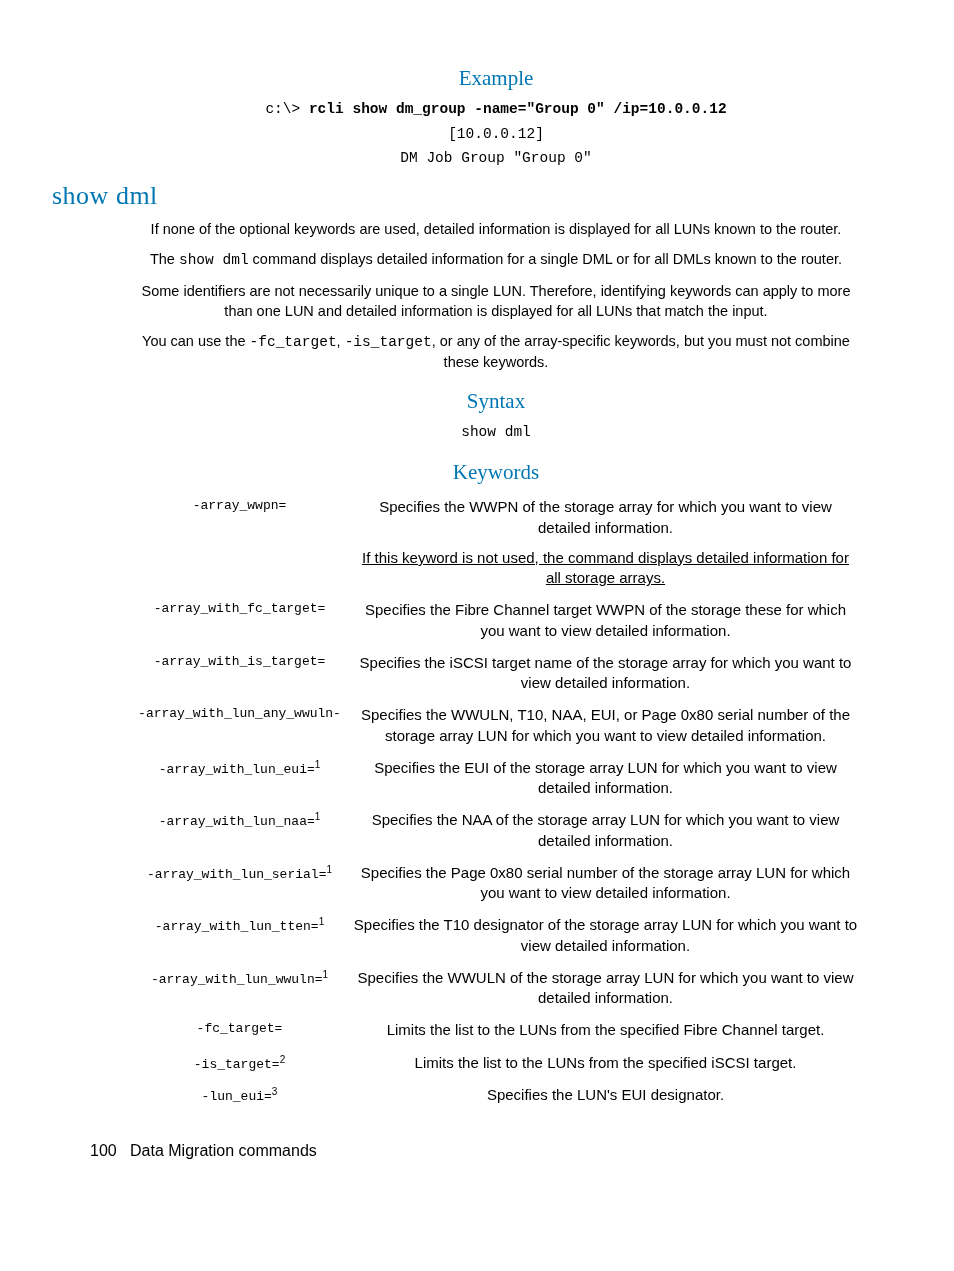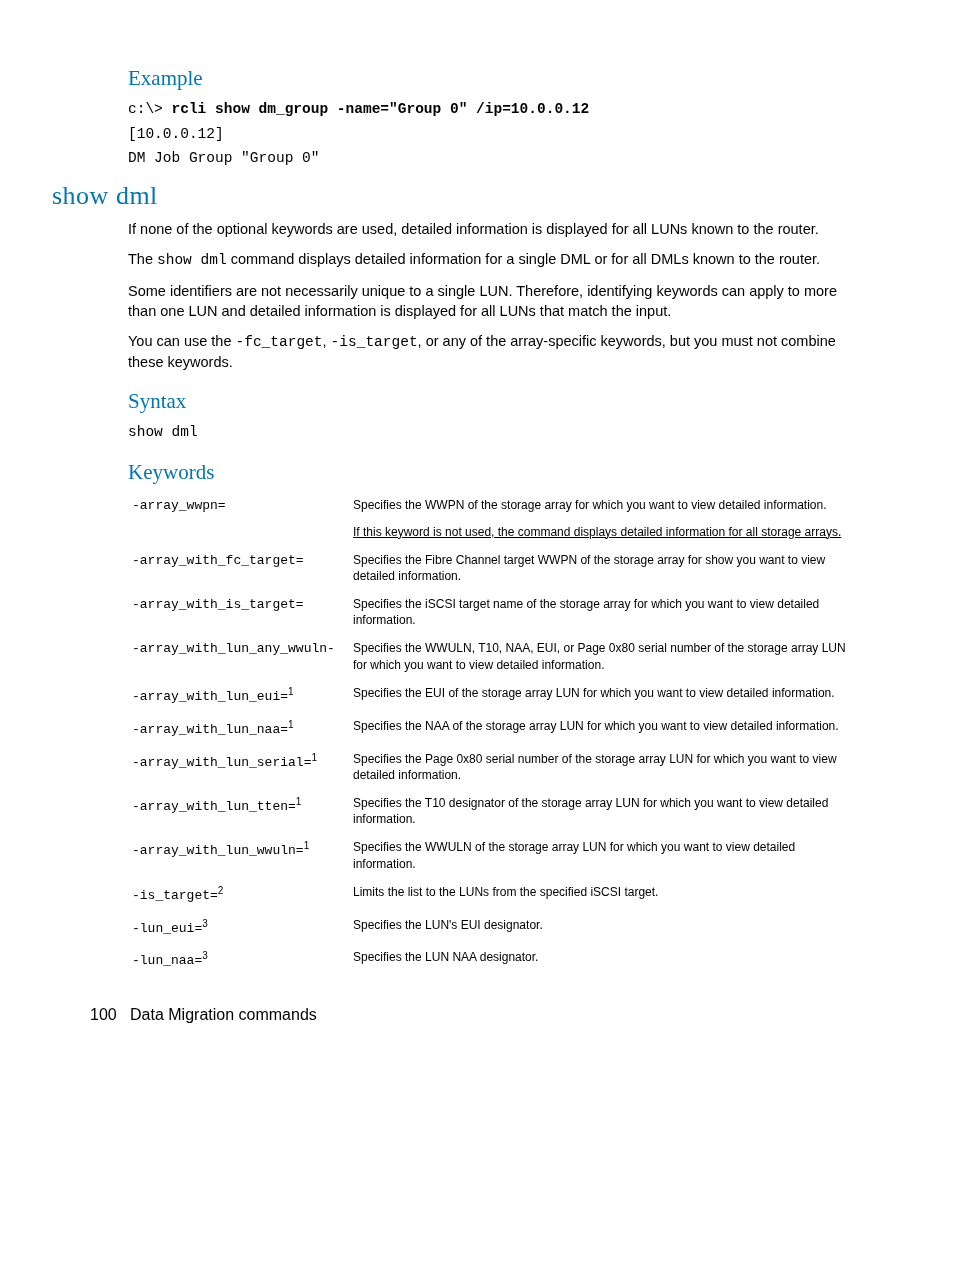--- a/index.html
+++ b/index.html
@@ -10,20 +10,21 @@
     color: #000;
     width: 954px;
   }
   .page {
     padding: 50px 90px 40px 90px;
     box-sizing: border-box;
     width: 954px;
   }
   .indent {
     padding-left: 38px;
+    text-align: center;
   }
   h2.section-title {
     font-family: Georgia, 'Times New Roman', serif;
     font-weight: normal;
     color: #0077b3;
     font-size: 26px;
     margin: 10px 0 8px 0;
     letter-spacing: 0.5px;
   }
   h3.sub-title {
@@ -51,21 +52,21 @@
     font-size: 14.5px;
   }
   table.kw {
     border-collapse: collapse;
     width: 100%;
     margin-top: 6px;
   }
   table.kw td {
     vertical-align: top;
     padding: 6px 6px 6px 0;
-    font-size: 12px;
+    font-size: 15px;
     line-height: 1.35;
   }
   table.kw td.kw-name {
     font-family: "Courier New", Courier, monospace;
     font-size: 13px;
     white-space: nowrap;
     width: 215px;
     padding-left: 4px;
     margin-left: 40px;
   }
@@ -111,21 +112,21 @@
     <h3 class="sub-title">Keywords</h3>
 
     <table class="kw">
       <tbody id="kw-body">
           <tr>
             <td class="kw-name">-array_wwpn=</td>
             <td>Specifies the WWPN of the storage array for which you want to view detailed information.<div style="margin-top: 10px; text-decoration: underline;">If this keyword is not used, the command displays detailed information for all storage arrays.</div></td>
           </tr>
           <tr>
             <td class="kw-name">-array_with_fc_target=</td>
-            <td>Specifies the Fibre Channel target WWPN of the storage array for show you want to view detailed information.</td>
+            <td>Specifies the Fibre Channel target WWPN of the storage these for which you want to view detailed information.</td>
           </tr>
           <tr>
             <td class="kw-name">-array_with_is_target=</td>
             <td>Specifies the iSCSI target name of the storage array for which you want to view detailed information.</td>
           </tr>
           <tr>
             <td class="kw-name">-array_with_lun_any_wwuln-</td>
             <td>Specifies the WWULN, T10, NAA, EUI, or Page 0x80 serial number of the storage array LUN for which you want to view detailed information.</td>
           </tr>
           <tr>
@@ -142,30 +143,30 @@
           </tr>
           <tr>
             <td class="kw-name">-array_with_lun_tten=<sup class="fn">1</sup></td>
             <td>Specifies the T10 designator of the storage array LUN for which you want to view detailed information.</td>
           </tr>
           <tr>
             <td class="kw-name">-array_with_lun_wwuln=<sup class="fn">1</sup></td>
             <td>Specifies the WWULN of the storage array LUN for which you want to view detailed information.</td>
           </tr>
           <tr>
+            <td class="kw-name">-fc_target=</td>
+            <td>Limits the list to the LUNs from the specified Fibre Channel target.</td>
+          </tr>
+          <tr>
             <td class="kw-name">-is_target=<sup class="fn">2</sup></td>
             <td>Limits the list to the LUNs from the specified iSCSI target.</td>
           </tr>
           <tr>
             <td class="kw-name">-lun_eui=<sup class="fn">3</sup></td>
             <td>Specifies the LUN's EUI designator.</td>
-          </tr>
-          <tr>
-            <td class="kw-name">-lun_naa=<sup class="fn">3</sup></td>
-            <td>Specifies the LUN NAA designator.</td>
           </tr>
         </tbody>
     </table>
   </div>
 
   <div class="footer">
     <span>100</span>&nbsp;&nbsp;&nbsp;<span>Data Migration commands</span>
   </div>
 
 </div>

